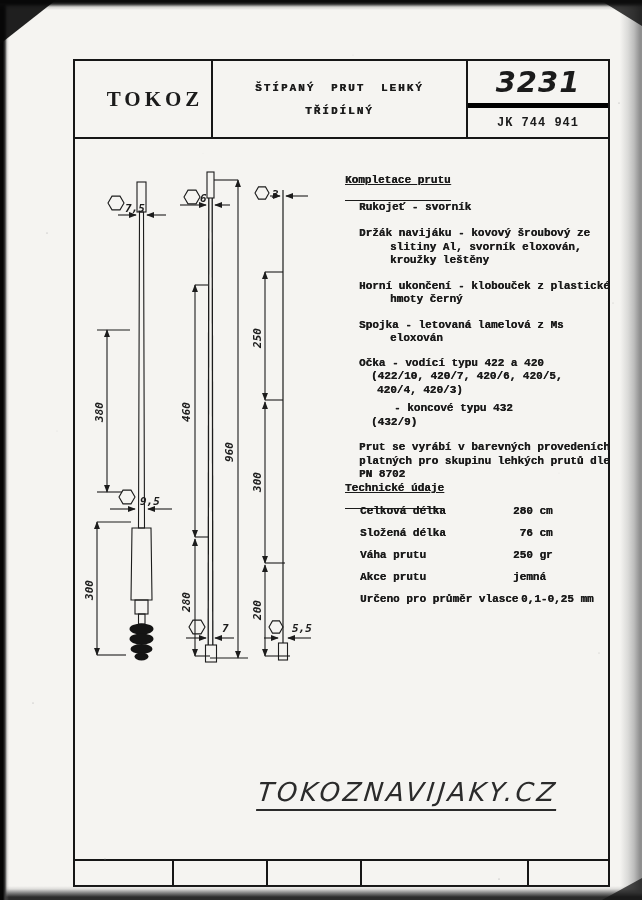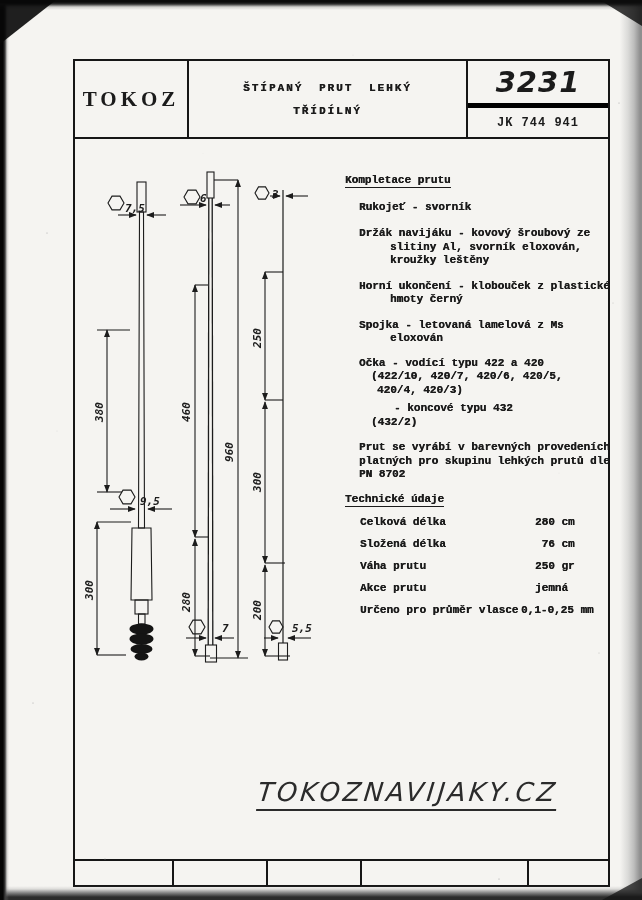--- a/index.html
+++ b/index.html
@@ -20,47 +20,47 @@
   .wedge-tr{right:0;top:0;width:0;height:0;border-top:26px solid rgba(12,12,12,.8);border-left:42px solid transparent;}
   .wedge-br{right:0;bottom:0;width:0;height:0;border-bottom:22px solid rgba(20,20,20,.75);border-left:40px solid transparent;}
   .speck{position:absolute;left:0;top:0;width:2px;height:2px;border-radius:50%;background:transparent;
     box-shadow:46px 232px 0 -.5px #9a9a9a,532px 122px 0 -.7px #a0a0a0,612px 302px 0 -.6px #979797,
      32px 702px 0 -.5px #9b9b9b,598px 652px 0 -.6px #8d8d8d,202px 152px 0 -.8px #ababab,
      558px 472px 0 -.8px #9e9e9e,104px 858px 0 -.5px #8a8a8a,498px 878px 0 -.5px #909090,
      618px 102px 0 -.5px #9d9d9d,352px 54px 0 -.7px #a5a5a5,56px 430px 0 -.7px #a2a2a2;}
 
   
   .frame{position:absolute;left:73px;top:59px;width:537px;height:828px;border:2px solid #161616;box-sizing:border-box;}
-  .header{position:absolute;left:0;top:0;width:100%;height:78px;border-bottom:2px solid #161616;box-sizing:border-box;display:flex;}
+  .header{position:absolute;left:0;top:0;width:100%;height:78px;border-bottom:2px solid #161616;box-sizing:border-box;display:flex;padding-left:24px;}
   .cell{box-sizing:border-box;}
   .cell-brand{width:114px;border-right:2px solid #161616;display:flex;align-items:center;justify-content:center;}
   .brand-text{font-family:"Liberation Serif","DejaVu Serif",serif;font-weight:700;font-size:21px;letter-spacing:4px;}
   .cell-title{flex:1;border-right:2px solid #161616;display:flex;flex-direction:column;align-items:center;justify-content:center;gap:11px;}
   .title-line{font-weight:700;font-size:11px;letter-spacing:2px;word-spacing:7px;text-shadow:.3px 0 0 currentColor;}
   .cell-num{width:140px;display:flex;flex-direction:column;}
   .model-number{height:42px;border-bottom:5px solid #000000;display:flex;align-items:center;justify-content:center;
     font-family:"DejaVu Sans","Liberation Sans",sans-serif;font-weight:700;font-style:italic;font-size:29px;
     letter-spacing:1px;transform-origin:center;}
   .catalog-code{flex:1;display:flex;align-items:center;justify-content:center;font-weight:700;font-size:12px;letter-spacing:1px;}
 
   
   .tcol{position:absolute;left:264px;top:113px;width:276px;font-size:11px;line-height:13.5px;font-weight:700;
         text-shadow:.3px 0 0 currentColor;}
   .hd{margin-left:6px;}
-  .hd span{border-bottom:1.5px solid #1b1b1b;padding-bottom:1px;}
+  .hd span{border-bottom:1.5px solid #1b1b1b;padding-bottom:14px;text-decoration:underline;}
   .para{margin-left:20px;}
   .ln-indent{margin-left:51px;}       
   .ln-ocka1{margin-left:32px;}
   .ln-ocka2{margin-left:38px;}
   .para-konc{margin-left:55px;}
-  .mt13{margin-top:13px}.mt12{margin-top:12px}.mt11{margin-top:11px}.mt5{margin-top:5px}.mt9{margin-top:11px}
+  .mt13{margin-top:13px}.mt12{margin-top:12px}.mt11{margin-top:11px}.mt5{margin-top:5px}.mt9{margin-top:0}
   .spec-table{margin-top:5px;}
   .spec-row{position:relative;height:22px;line-height:22px;}
   .spec-label{margin-left:21px;white-space:pre;}
-  .spec-value{position:absolute;left:196px;top:0;white-space:pre;}
+  .spec-value{position:absolute;left:174px;top:0;white-space:pre;}
   .spec-row.tight .spec-value{left:182px;}
 
   
   .watermark{position:absolute;left:183px;top:716px;
     font-family:"DejaVu Sans","Liberation Sans",sans-serif;font-style:italic;font-weight:400;
     font-size:26px;letter-spacing:3px;color:#2b2b2b;transform:skewX(-6deg);}
   .watermark span{border-bottom:2px solid #2b2b2b;padding-bottom:2px;}
 
   
   .footer{position:absolute;left:0;bottom:0;width:100%;height:26px;border-top:2px solid #161616;box-sizing:border-box;display:flex;}
@@ -116,21 +116,21 @@
       </div>
 
       <div class="mt11">
         <div class="para">Očka - vodící typu 422 a 420</div>
         <div class="para ln-ocka1">(422/10, 420/7, 420/6, 420/5,</div>
         <div class="para ln-ocka2">420/4, 420/3)</div>
       </div>
 
       <div class="mt5">
         <div class="para para-konc">- koncové typu 432</div>
-        <div class="para ln-ocka1">(432/2)</div>
+        <div class="para ln-ocka1">(432/9)</div>
       </div>
 
       <div class="mt12">
         <div class="para">Prut se vyrábí v barevných provedeních</div>
         <div class="para">platných pro skupinu lehkých prutů dle</div>
         <div class="para">PN 8702</div>
       </div>
 
       <div class="hd mt9"><span>Technické údaje</span></div>
 

